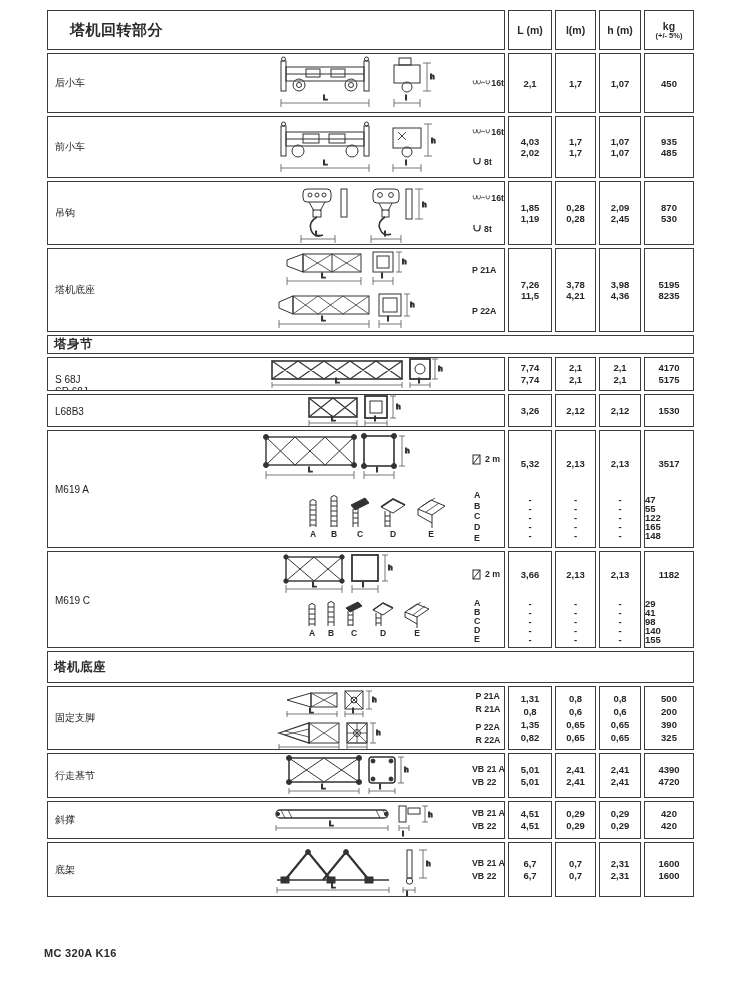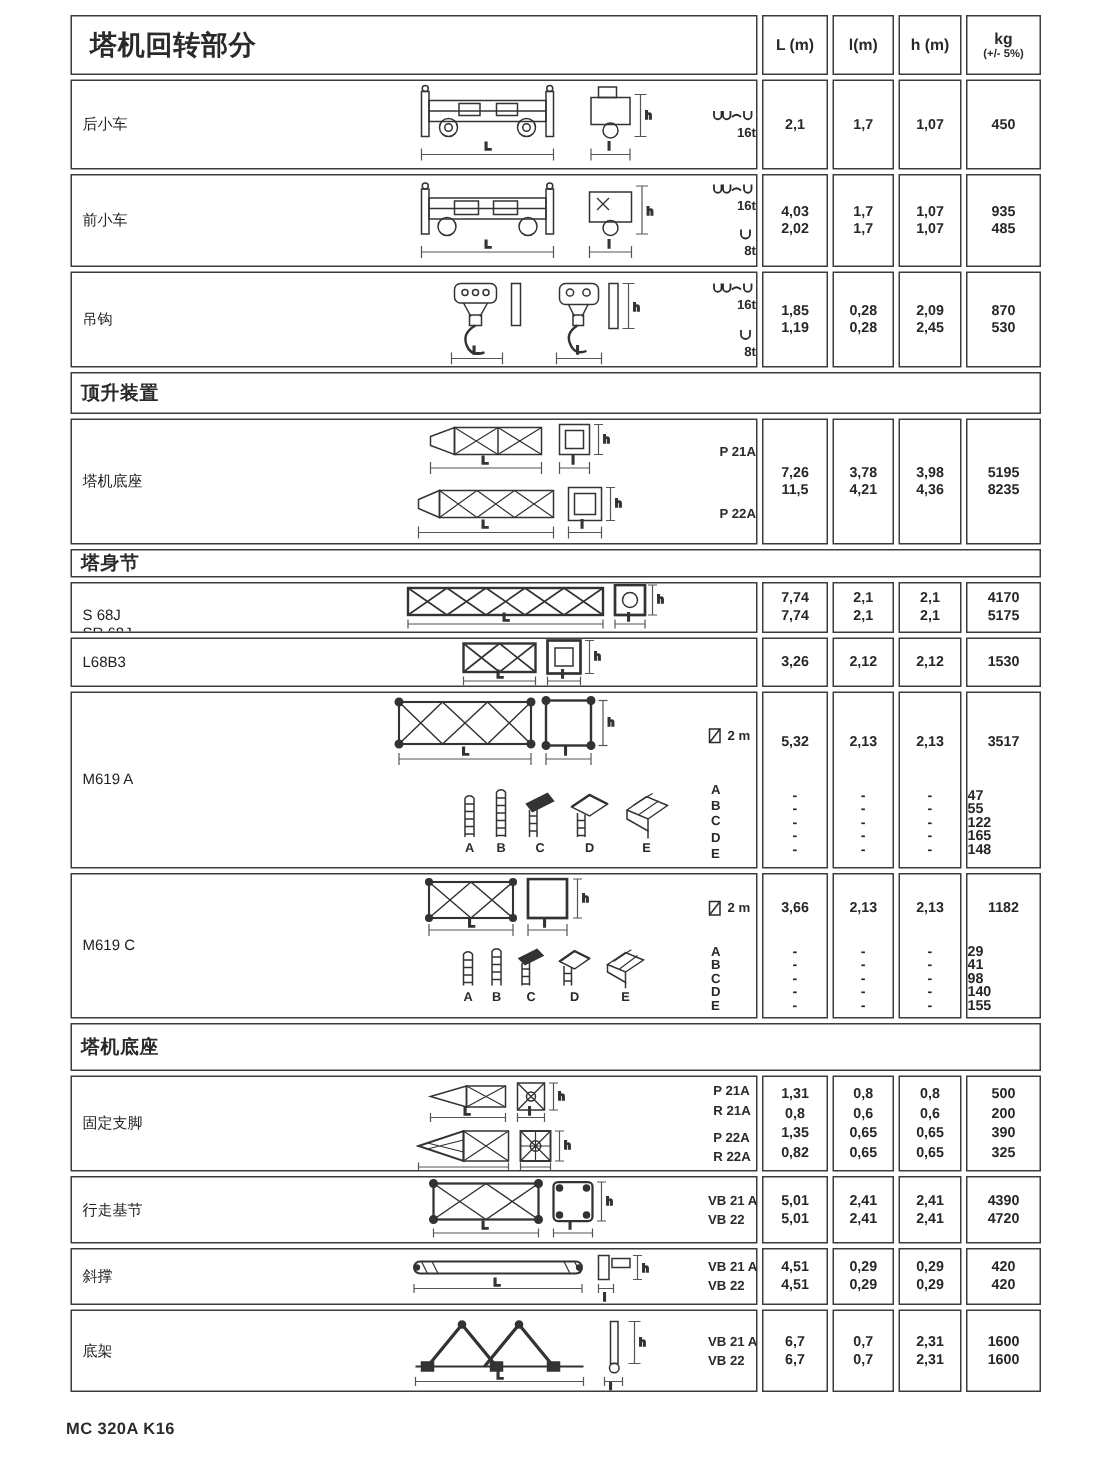--- a/index.html
+++ b/index.html
@@ -12,32 +12,32 @@
     position:absolute;left:44px;top:7px;width:653px;
     table-layout:fixed;border-collapse:separate;border-spacing:3px;
   }
   td{border:1.4px solid #3c3c3c;background:#fff;padding:0;vertical-align:middle;overflow:hidden;}
   td.sec{font-size:12.5px;font-weight:700;padding-left:6px;letter-spacing:.5px;}
   td.part{position:relative;}
   .pname{position:absolute;left:7px;top:50%;transform:translateY(-50%);font-size:10px;color:#222;white-space:nowrap;}
   .pname.two{line-height:12px;margin-top:12px;}
   .draw{position:absolute;left:200px;top:0;bottom:0;width:215px;display:flex;align-items:center;justify-content:center;}
   .vtags{position:absolute;left:424px;top:0;bottom:0;width:32px;display:flex;flex-direction:column;justify-content:space-around;}
-  .vt{display:flex;flex-direction:column;align-items:flex-end;}
+  .vt{display:flex;flex-direction:row;align-items:flex-end;}
   .vtl{font-size:8.8px;font-weight:700;color:#2a2a2a;white-space:nowrap;line-height:10px;}
   td.num{text-align:center;font-size:9.5px;font-weight:700;color:#262626;}
   .vstack{display:flex;flex-direction:column;justify-content:space-around;height:100%;align-items:center;}
   .pairs{display:flex;flex-direction:column;justify-content:space-around;height:100%;align-items:center;}
   .pairgrp{display:flex;flex-direction:column;align-items:center;}
   .pairgrp div{line-height:13px;}
   .vtags .pairgrp{align-items:flex-start;}
   .twoline div{line-height:12px;}
   th{border:1.4px solid #3c3c3c;background:#fff;padding:0;font-weight:700;}
   .hcell{font-size:10.5px;text-align:center;}
-  .htitle{font-size:18px;text-align:left;padding-left:12px;letter-spacing:.5px;}
+  .htitle{font-size:15px;text-align:left;padding-left:22px;letter-spacing:.5px;}
   .kg2{font-size:7.5px;font-weight:700;line-height:8px;}
   .kg1{font-size:10.5px;line-height:12px;}
   
   .mcol{display:flex;flex-direction:column;height:100%;}
   .mmain{display:flex;align-items:center;justify-content:center;}
   .mlets{flex:1;display:flex;flex-direction:column;justify-content:space-around;align-items:center;padding:3px 0;}
   .mlets div{line-height:9px;}
   .mlets.kgr{align-items:flex-start;padding-right:10px;}
   .a-main{height:56px;} .c-main{height:44px;}
   .m-draw-top{position:absolute;left:208px;top:2px;}
@@ -284,23 +284,20 @@
           </div>
         </td>
   <td class="num">
           <div class="vstack">
             <div>870</div>
             <div>530</div>
           </div>
         </td>
 </tr>
 
-<tr style="height:28px">
-  <td class="sec" colspan="5">顶升装置</td>
-</tr>
 
 <tr style="height:84px">
   <td class="part">
     <div class="pname">塔机底座</div>
     <div class="draw">
       <svg width="210" height="80" viewBox="0 0 210 80" stroke="#333" fill="none" stroke-width="1">
         <path d="M36,10 L52,4 V22 L36,16 Z"></path>
               <rect x="52" y="4" width="58" height="18"></rect>
         <path d="M52,4 l29,18 m0,-18 l-29,18 M81,4 l29,18 m0,-18 l-29,18" stroke-width="0.8"></path>
               <line x1="81" y1="4" x2="81" y2="22"></line>

